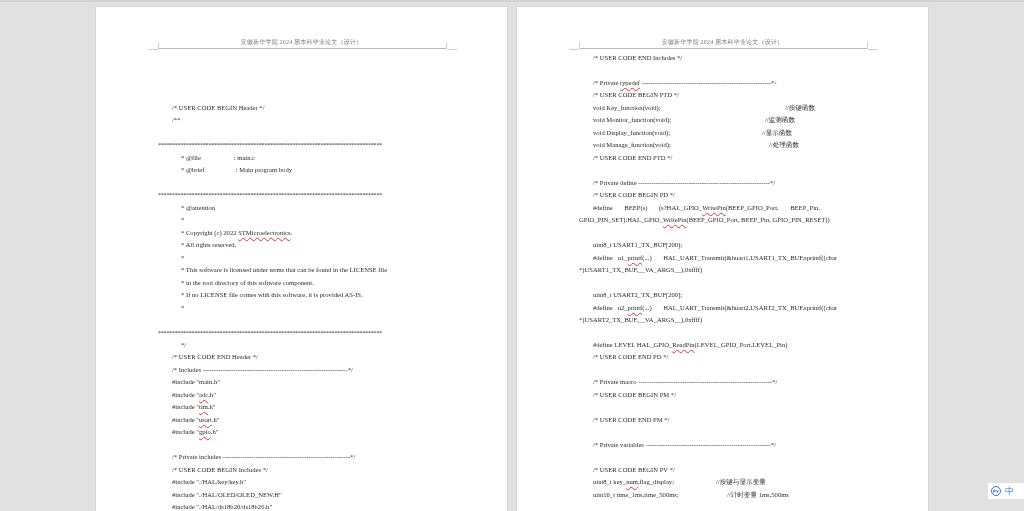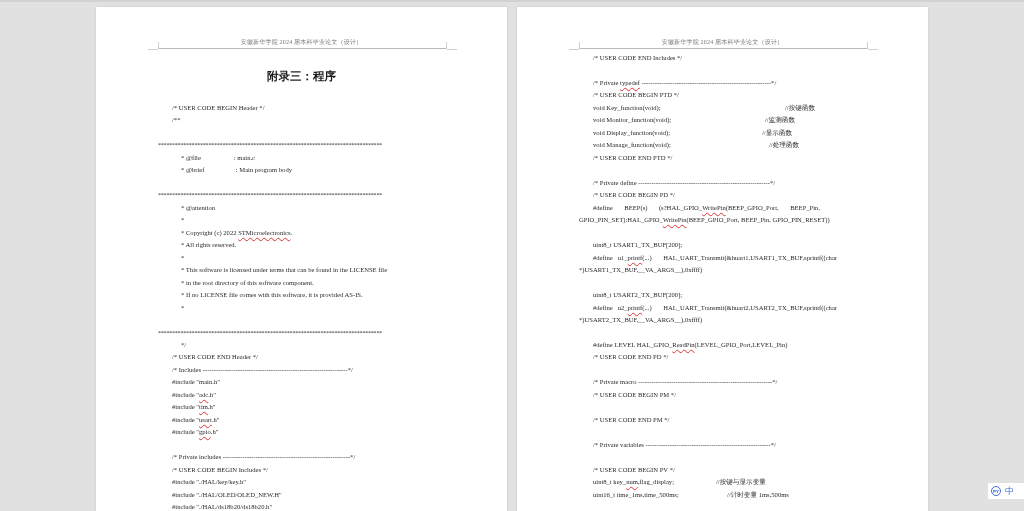--- a/index.html
+++ b/index.html
@@ -24,21 +24,20 @@
 
 <div class="topbar"></div>
 
 <div class="page left">
   <div class="hdr">安徽新华学院 2024 届本科毕业论文（设计）</div>
   <div class="hdr-line"></div>
   <div class="corner" style="left:62px;top:35px;width:1px;height:7px;"></div>
   <div class="corner" style="left:52px;top:42px;width:10px;height:1px;"></div>
   <div class="corner" style="left:350px;top:35px;width:1px;height:7px;"></div>
   <div class="corner" style="left:351px;top:42px;width:10px;height:1px;"></div>
-  <div class="title">附录三：程序</div>
   <div id="left-lines">
       <div class="ln" style="left: 76px; top: 97px;">/* USER CODE BEGIN Header */</div>
       <div class="ln" style="left: 76px; top: 109px;">/**</div>
       <div class="ln stars" style="left: 62px; top: 134px;">********************************************************************************</div>
       <div class="ln" style="left: 85px; top: 147px;">* @file                    : main.c</div>
       <div class="ln" style="left: 85px; top: 159px;">* @brief                   : Main program body</div>
       <div class="ln stars" style="left: 62px; top: 184px;">********************************************************************************</div>
       <div class="ln" style="left: 85px; top: 197px;">* @attention</div>
       <div class="ln" style="left: 85px; top: 209px;">*</div>
       <div class="ln" style="left: 85px; top: 222px;">* Copyright (c) 2022 <span class="squig">STMicroelectronics</span>.</div>

